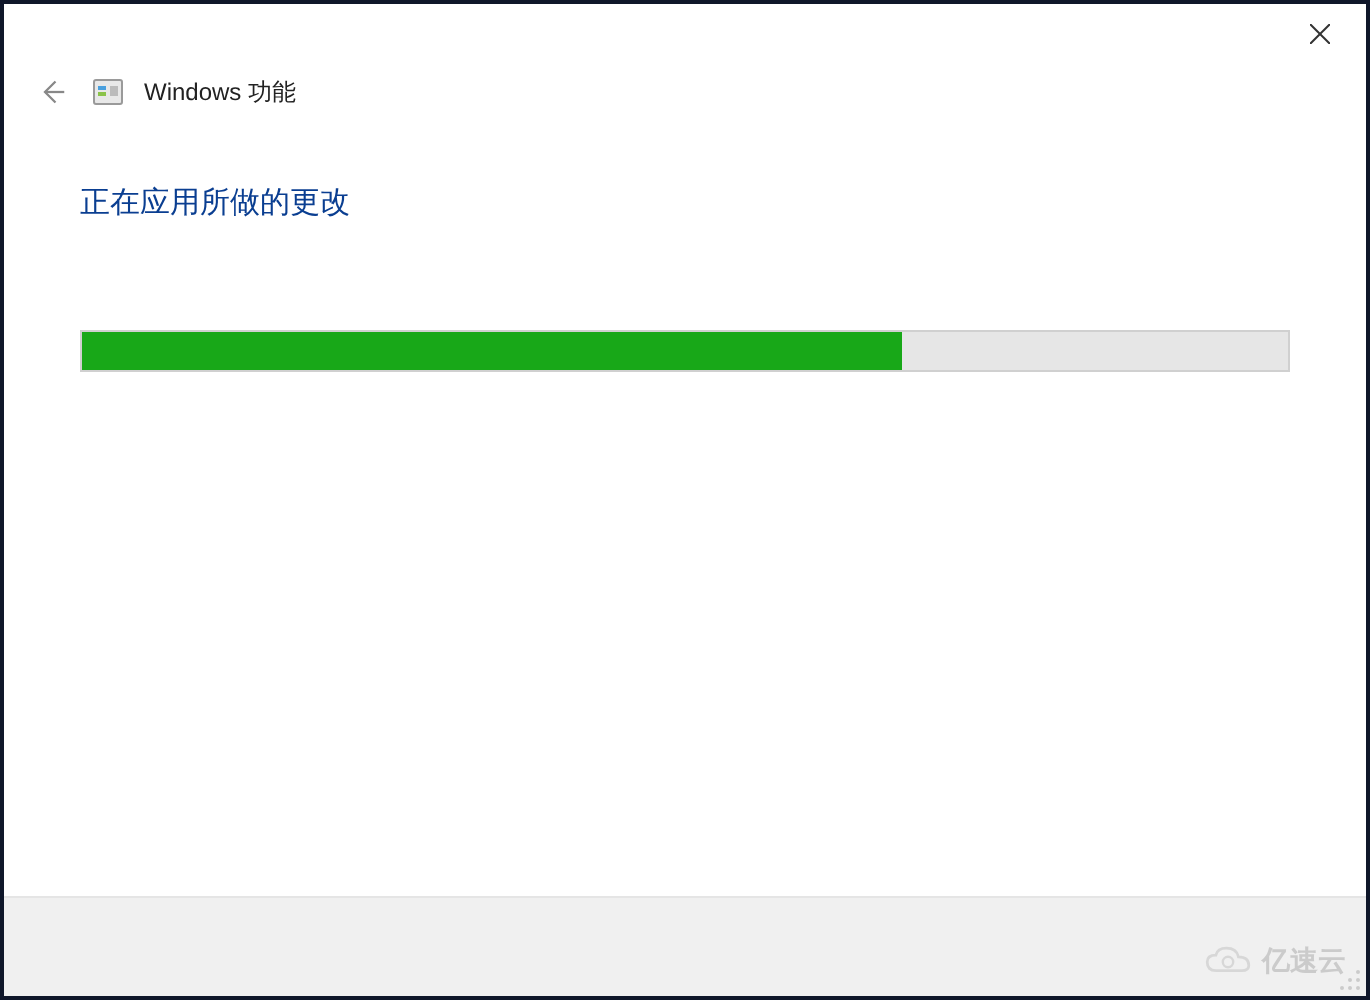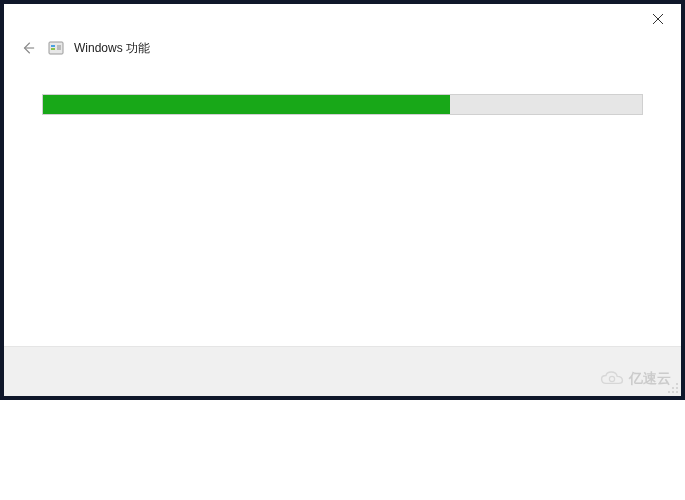--- a/index.html
+++ b/index.html
@@ -1,19 +1,19 @@
 <!DOCTYPE html>
 <html><head>
   <meta charset="utf-8">
   <style>
     * { margin: 0; padding: 0; box-sizing: border-box; }
     html, body { width: 685px; height: 500px; font-family: "Segoe UI", "Microsoft YaHei", sans-serif; overflow: hidden; }
     .window {
-      width: 685px; height: 400px;
-      border: 4px solid #0f172a;
+      width: 685px; height: 500px;
+      border: 2px solid #0f172a;
       background: #fff;
       position: relative;
       display: flex; flex-direction: column;
     }
     .titlebar {
       height: 30px;
       display: flex; justify-content: flex-end; align-items: center;
       background: #fff;
     }
     .close-btn {
@@ -105,20 +105,21 @@
         <rect x="1" y="2" width="14" height="12" rx="1" fill="#e8e8e8" stroke="#9a9a9a" stroke-width="1"></rect>
         <rect x="3" y="5" width="4" height="2" fill="#4aa0de"></rect>
         <rect x="3" y="8" width="4" height="2" fill="#8bc34a"></rect>
         <rect x="9" y="5" width="4" height="5" fill="#bbb"></rect>
       </svg>
     </div>
     <div class="window-title">Windows 功能</div>
   </div>
 
   <div class="content">
+    <div class="status-heading">正在应用所做的更改</div>
     <div class="progress-track">
       <div class="progress-fill" style="width:68%;background:#18a818;"></div>
     </div>
   </div>
 
   <div class="footer">
     <svg class="resize-grip" viewBox="0 0 12 12">
       <circle cx="10" cy="2" r="1" fill="#888"></circle>
       <circle cx="6" cy="6" r="1" fill="#888"></circle>
       <circle cx="10" cy="6" r="1" fill="#888"></circle>

